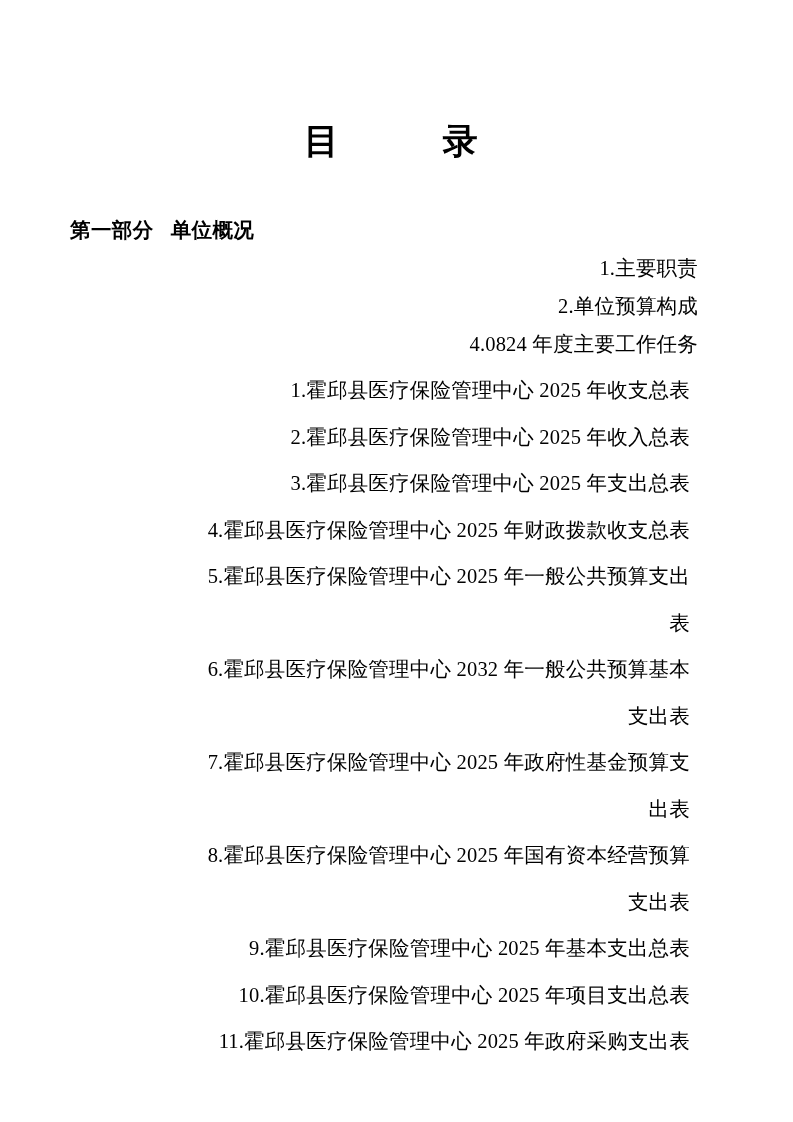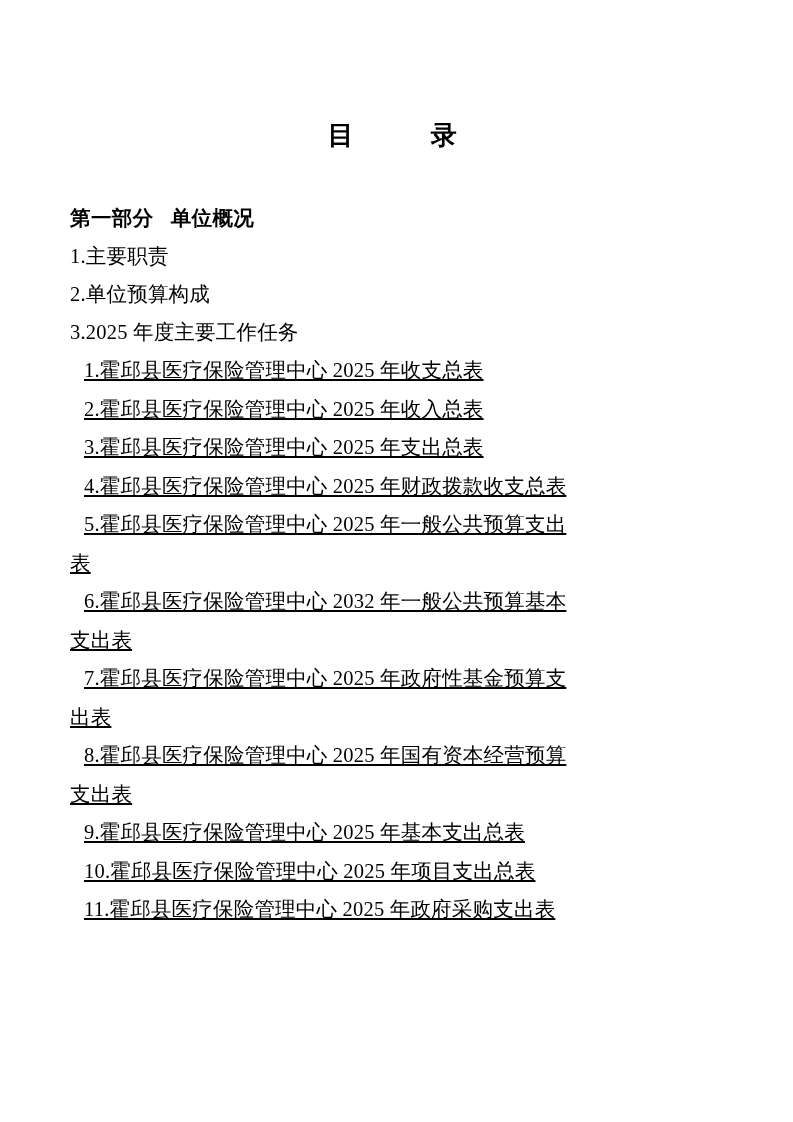--- a/index.html
+++ b/index.html
@@ -17,21 +17,21 @@
   }
   .page {
     position: relative;
     width: 793px;
     height: 1122px;
     box-sizing: border-box;
     padding: 0;
   }
   .doc-title {
     text-align: center;
-    font-size: 26px;
+    font-size: 35px;
     font-weight: bold;
     letter-spacing: 0.32em;
     margin-top: 118px;
     margin-bottom: 0;
     font-family: Liberation Sans, sans-serif;
   }
   .body-block {
     margin-top: 46px;
     padding-left: 70px;
     padding-right: 95px;
@@ -50,49 +50,49 @@
   }
   .plain-line {
     font-size: 20.5px;
     line-height: 38px;
     margin: 0;
     letter-spacing: 0.01em;
   }
   .list-line {
     font-size: 20.5px;
     line-height: 38.5px;
-    margin: 0;
+    margin: 8px;
     letter-spacing: 0.01em;
     text-indent: 14px;
-    text-decoration: underline;
   }
   .list-line.no-indent {
     text-indent: 0;
   }
   .list-group {
     margin: 0;
+    text-align: right;
   }
 </style>
 </head>
 <body>
 
 <div class="page">
 
   <h1 class="doc-title">目　　录</h1>
 
   <div class="body-block">
 
     <div class="section-heading">
       <span>第一部分</span><span class="gap"></span><span>单位概况</span>
     </div>
 
     <div class="list-group">
       <p class="plain-line">1.主要职责</p>
       <p class="plain-line">2.单位预算构成</p>
-      <p class="plain-line">3.2025 年度主要工作任务</p>
+      <p class="plain-line">4.0824 年度主要工作任务</p>
     </div>
 
 
     <div class="list-group">
       <p class="list-line">1.霍邱县医疗保险管理中心 2025 年收支总表</p>
       <p class="list-line">2.霍邱县医疗保险管理中心 2025 年收入总表</p>
       <p class="list-line">3.霍邱县医疗保险管理中心 2025 年支出总表</p>
       <p class="list-line">4.霍邱县医疗保险管理中心 2025 年财政拨款收支总表</p>
 
       <p class="list-line">5.霍邱县医疗保险管理中心 2025 年一般公共预算支出</p>

